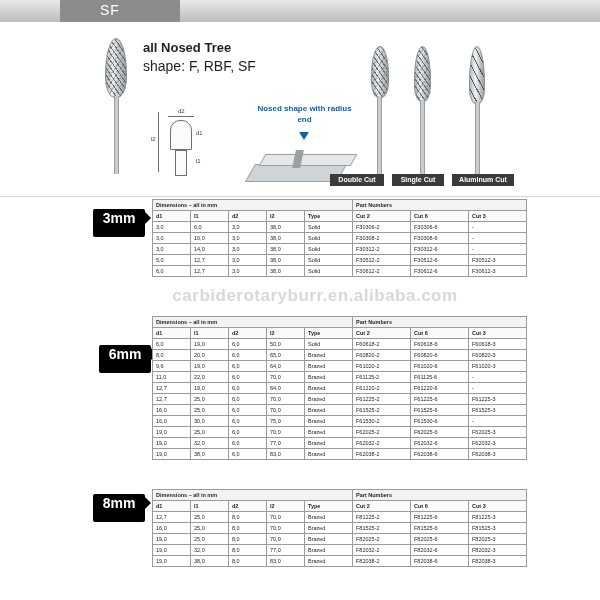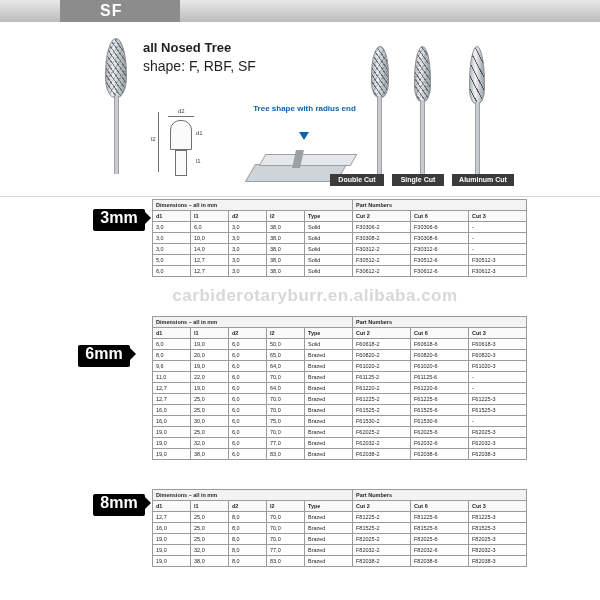--- a/index.html
+++ b/index.html
@@ -17,21 +17,21 @@
   .header {
     position:absolute; top:0; left:0; width:600px; height:22px;
     background:linear-gradient(to bottom,#e8e8e8 0%,#d2d2d2 50%,#bcbcbc 100%);
   }
   .header-bar-dark {
     position:absolute; left:60px; top:0; width:120px; height:22px;
     background:#8c8c8c;
   }
   .header-title {
     position:absolute; left:100px; top:2px;
-    font-size:16px; font-weight:bold; color:#ffffff;
+    font-size:14px; font-weight:normal; color:#ffffff;
     letter-spacing:1px;
   }
 
   
   .illus {
     position:absolute; left:0; top:22px; width:600px; height:140px;
     background:#ffffff;
   }
   .headline {
     position:absolute; left:143px; top:18px;
@@ -73,22 +73,22 @@
 
   
   .cut-label {
     position:absolute; height:12px; color:#ffffff; font-size:7px;
     font-weight:bold; text-align:center; line-height:12px;
     background:#3b3b3b;
   }
 
   
   .size-tag {
-    position:absolute; width:52px; height:22px;
-    background:#000; color:#fff; font-size:16px; font-weight:bold;
+    position:absolute; width:52px; height:28px;
+    background:#000; color:#fff; font-size:14px; font-weight:bold;
     line-height:18px; text-align:center;
     border-radius:2px;
   }
   .size-tag::after {
     content:""; position:absolute; right:-6px; top:3px;
     border-top:6px solid transparent; border-bottom:6px solid transparent;
     border-left:6px solid #000;
   }
 
   table.spec {
@@ -159,21 +159,21 @@
     <div class="dim-line" style="left:8px; top:2px; width:1px; height:60px;"></div>
     <div class="dim-txt" style="left:1px; top:26px;">l2</div>
     <div class="dim-line" style="left:18px; top:6px; width:26px; height:1px;"></div>
     <div class="dim-txt" style="left:28px; top:-2px;">d2</div>
     <div style="position:absolute; left:20px; top:10px; width:22px; height:30px; border:1px solid #6d7174; border-radius:10px 10px 0 0; background:#fbfbfb;"></div>
     <div style="position:absolute; left:25px; top:40px; width:12px; height:26px; border:1px solid #6d7174; background:#fbfbfb;"></div>
     <div class="dim-txt" style="left:46px; top:20px;">d1</div>
     <div class="dim-txt" style="left:46px; top:48px;">l1</div>
   </div>
 
-  <div class="tree-note">Tree shape with radius end</div>
+  <div class="tree-note">Nosed shape with radius end</div>
   <div style="position:absolute; left:299px; top:110px; width:0; height:0; border-left:5px solid transparent; border-right:5px solid transparent; border-top:8px solid #0b63b0;"></div>
 
   <div class="workpiece">
     <div style="position:absolute; left:0; top:14px; width:92px; height:18px; background:#cfd4d8; transform:skewX(-30deg); border:1px solid #9aa0a4;"></div>
     <div style="position:absolute; left:12px; top:4px; width:92px; height:12px; background:#e4e8ea; transform:skewX(-30deg); border:1px solid #9aa0a4;"></div>
     <div style="position:absolute; left:44px; top:0px; width:8px; height:18px; background:#9aa0a4; transform:skewX(-12deg);"></div>
   </div>
 
   <div class="burr" style="left:365px; top:24px; width:30px; height:140px;">
     <div class="cutter-body" style="left:6px; top:0px; width:18px; height:52px; border-radius:50% 50% 45% 45% / 55% 55% 30% 30%;"></div>
@@ -262,21 +262,21 @@
     <td>Solid</td>
     <td>F30612-2</td>
     <td>F30612-6</td>
     <td>F30612-3</td>
   </tr>
 </tbody>
   </table>
 
 <div class="watermark">carbiderotaryburr.en.alibaba.com</div>
 
-<div class="size-tag" style="left:78px; top:345px;">6mm</div>
+<div class="size-tag" style="left:99px; top:345px;">6mm</div>
 
 <table class="spec" style="left:152px; top:316px;">
   <tbody>
       <tr class="grouphdr">
     <th colspan="5">Dimensions – all in mm</th>
     <th colspan="3">Part Numbers</th>
   </tr>
   <tr class="colhdr">
     <td class="spec-col-d1">d1</td>
     <td class="spec-col-l1">l1</td>

